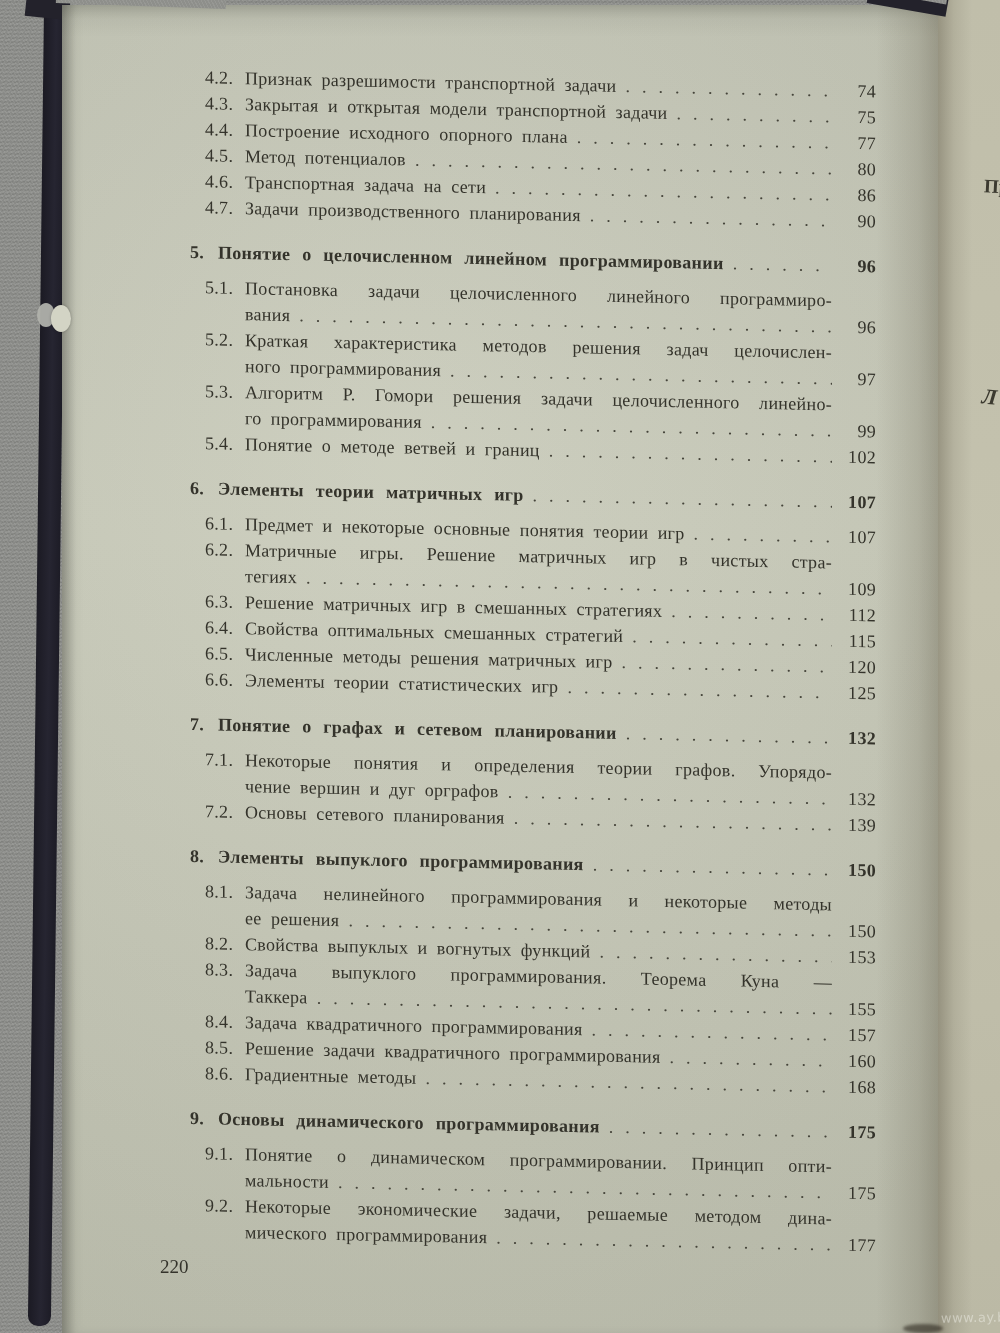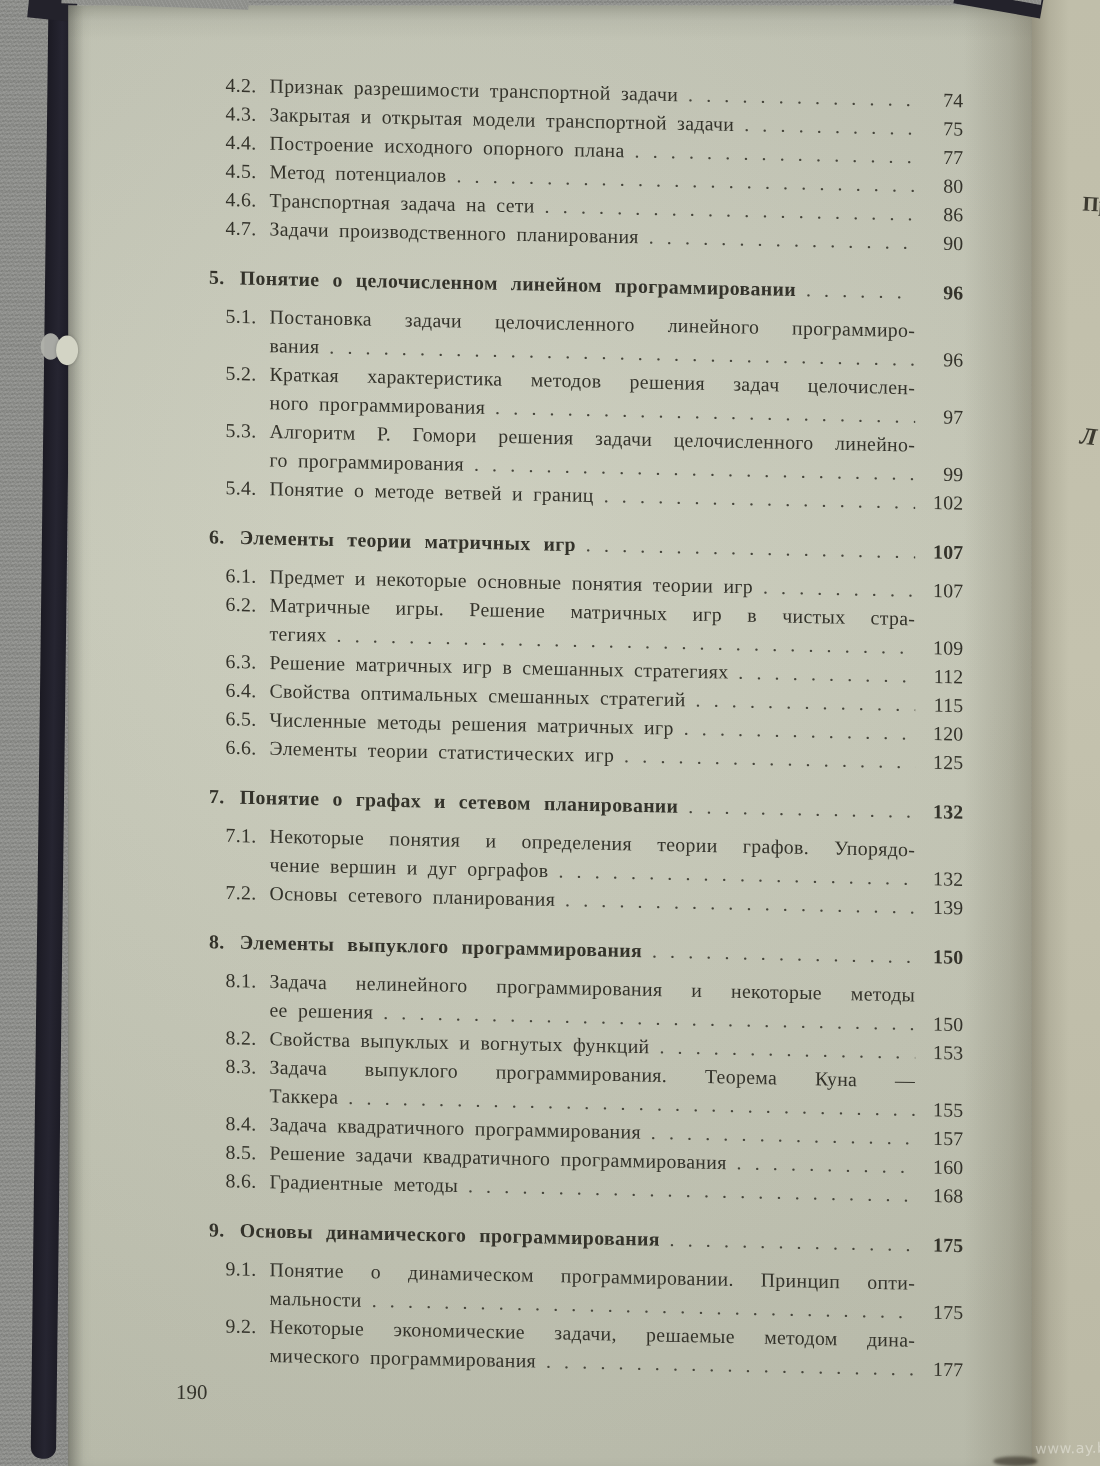--- a/index.html
+++ b/index.html
@@ -446,21 +446,21 @@
     <span class="body">
       <span class="l1">Некоторые экономические задачи, решаемые методом дина-</span>
           <span class="lastline">
         <span class="txt">мического программирования</span>
         <span class="leader"></span>
         <span class="pg">177</span>
       </span>
     </span>
   </div>
 </div>
-  <div class="abs folio" style="left:98px;top:1251px;">190</div>
+  <div class="abs folio" style="left:98px;top:1251px;">220</div>
 </div>
 
 <div class="abs gutter"></div>
 <div class="abs recto">
   <div class="abs frag frag-top">Пр</div>
   <div class="abs frag frag-mid">Л</div>
 </div>
 
 <div class="abs fabric-top-strip"></div>
 <div class="abs cover-corner-tr"></div>

